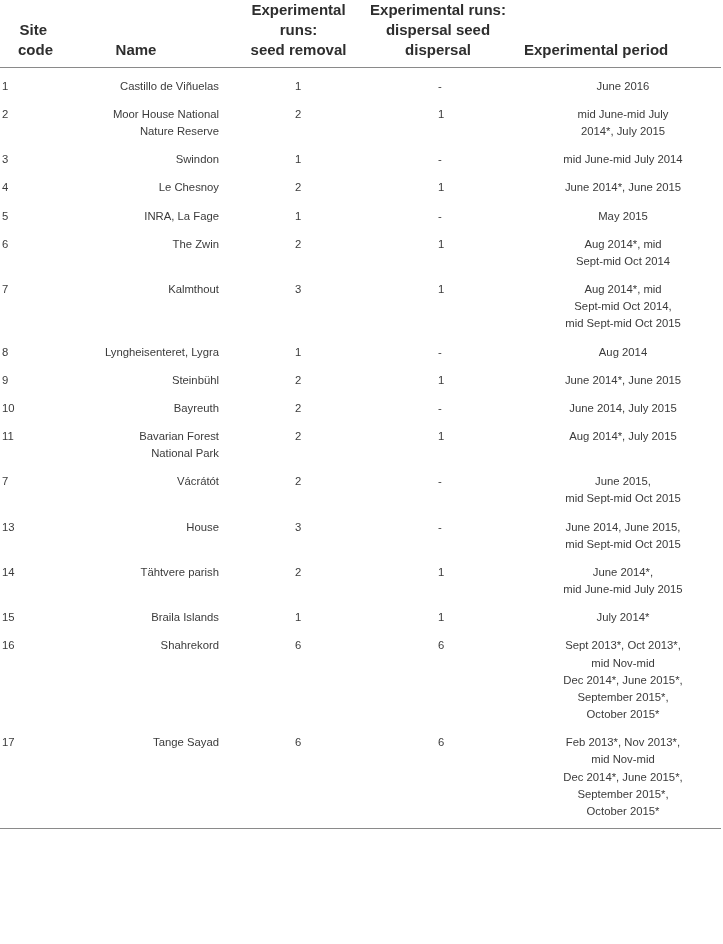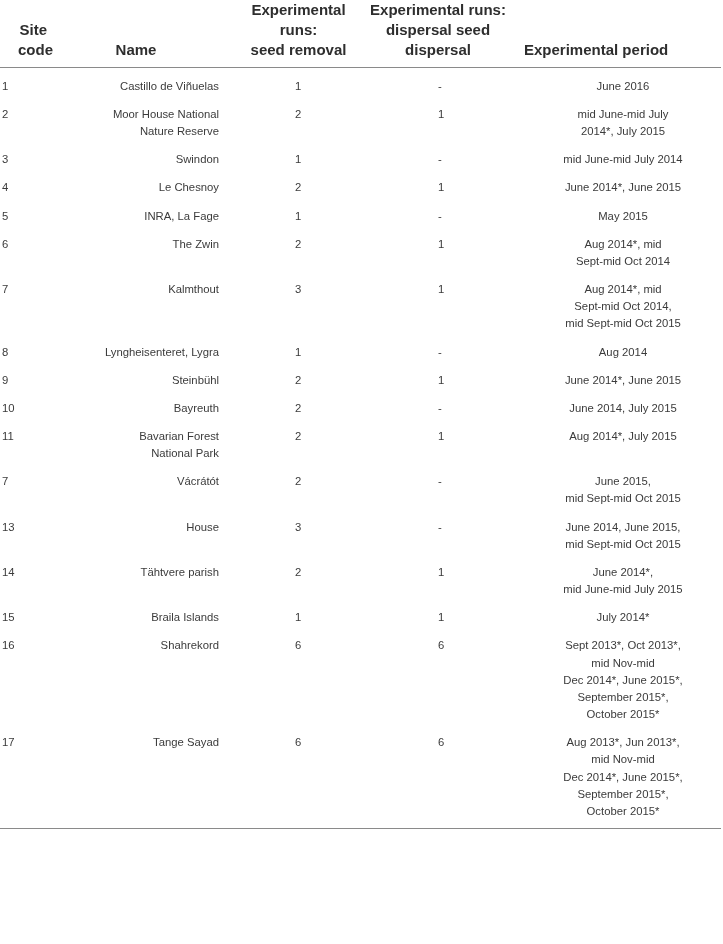--- a/index.html
+++ b/index.html
@@ -328,21 +328,21 @@
           </td>
         </tr>
         <tr>
           <td class="d-site">17</td>
           <td class="d-name">
             <span class="cell-line">Tange Sayad</span>
           </td>
           <td class="d-dung">6</td>
           <td class="d-seed">6</td>
           <td class="d-period">
-            <span class="cell-line">Aug 2013*, Jun 2013*,</span>
+            <span class="cell-line">Feb 2013*, Nov 2013*,</span>
             <span class="cell-line">mid Nov-mid</span>
             <span class="cell-line">Dec 2014*, June 2015*,</span>
             <span class="cell-line">September 2015*,</span>
             <span class="cell-line">October 2015*</span>
           </td>
         </tr>
       </tbody>
   </table>
 </div>
 

